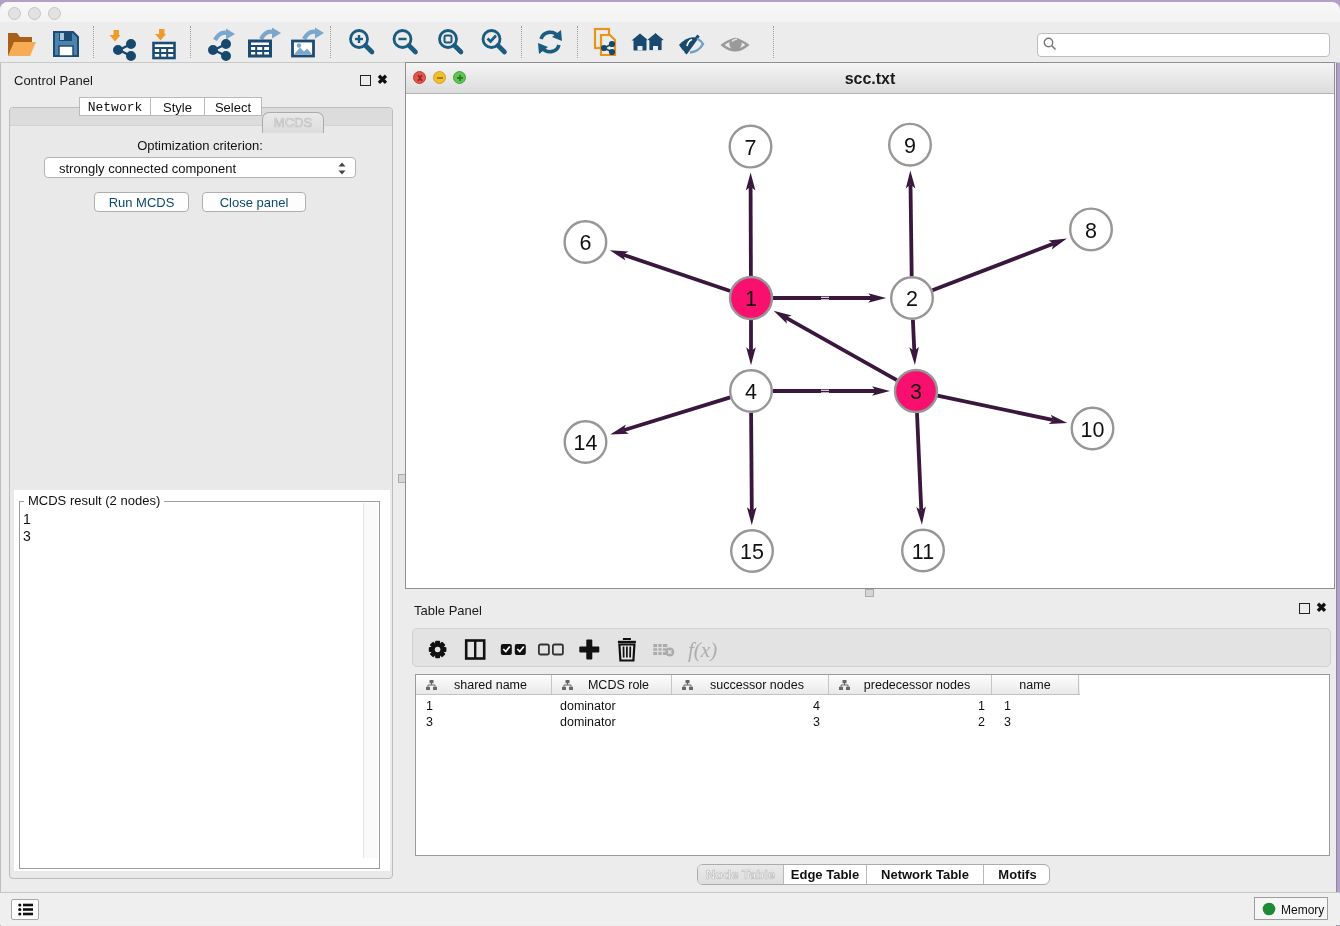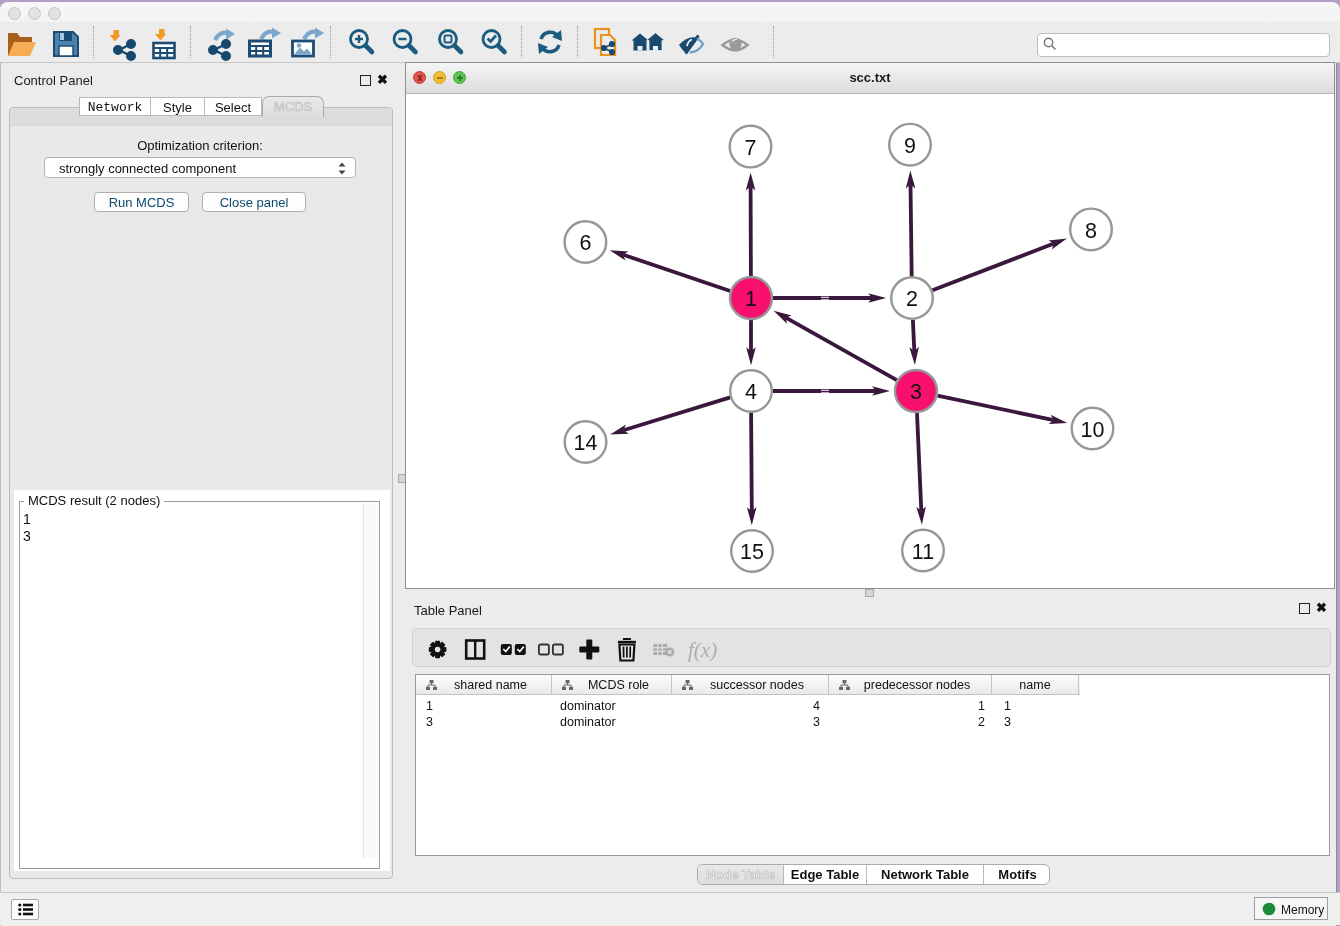--- a/index.html
+++ b/index.html
@@ -11,21 +11,21 @@
 .toolbar{position:absolute;left:0;top:22px;width:100%;height:40px;background:#ECECEC;border-bottom:1px solid #C9C9C9;}
 .sep{position:absolute;top:4px;height:32px;width:0;border-left:1px dotted #9a9a9a;}
 .searchbox{position:absolute;left:1037px;top:11px;width:291px;height:22px;background:#fff;border:1px solid #BDBDBD;border-radius:4px;}
 
 .cp-title{position:absolute;left:14px;top:73px;font-size:13px;color:#1A1A1A;}
 .floatbtn{position:absolute;width:9px;height:9px;border:1.5px solid #222;}
 .closebtn{position:absolute;font-size:13px;font-weight:bold;color:#111;line-height:10px;}
 .tabpane{position:absolute;left:9px;top:107px;width:382px;height:770px;background:#E9E9E9;border:1px solid #BCBCBC;border-radius:4px;}
 .tabpane .band{position:absolute;left:0;top:0;width:100%;height:17px;background:#DCDCDC;border-bottom:1px solid #D4D4D4;border-radius:3px 3px 0 0;}
 .tab{position:absolute;top:97px;height:19px;background:#fff;border:1px solid #B9B9B9;font-size:13px;color:#111;text-align:center;line-height:19px;box-sizing:border-box;}
-.tabsel{position:absolute;top:96px;height:21px;background:linear-gradient(#E9E9E9,#DDDDDD);border:1px solid #ABABAB;border-bottom:none;border-radius:7px 7px 0 0;font-size:13px;color:#F2F2F2;-webkit-text-stroke:0.7px #BDBDBD;text-align:center;line-height:20px;box-sizing:border-box;}
+.tabsel{position:absolute;top:112px;height:21px;background:linear-gradient(#E9E9E9,#DDDDDD);border:1px solid #ABABAB;border-bottom:none;border-radius:7px 7px 0 0;font-size:13px;color:#F2F2F2;-webkit-text-stroke:0.7px #BDBDBD;text-align:center;line-height:20px;box-sizing:border-box;}
 .optlabel{position:absolute;left:0;width:400px;top:138px;text-align:center;font-size:13px;color:#111;}
 .dropdown{position:absolute;left:44px;top:157px;width:312px;height:21px;background:#fff;border:1px solid #B3B3B3;border-radius:4px;box-sizing:border-box;padding-left:24px;}
 .dropdown span{position:absolute;left:14px;top:3px;font-size:13px;color:#111;}
 .btn{position:absolute;height:20px;background:#FDFDFD;border:1px solid #AFAFAF;border-radius:4px;font-size:13px;color:#0c4a6e;text-align:center;line-height:19px;box-sizing:border-box;}
 .mcdsbox{position:absolute;left:14px;top:490px;width:376px;height:381px;background:#fff;}
 .groupbord{position:absolute;left:5px;top:11px;width:359px;height:366px;border:1px solid #9d9d9d;}
 .grouplab{position:absolute;left:10px;top:3px;background:#fff;padding:0 4px;font-size:13px;color:#111;}
 .mcdstext{position:absolute;left:9px;top:21px;font-size:14px;color:#111;line-height:17px;}
 .vscroll{position:absolute;right:12px;top:13px;width:14px;height:355px;background:#FAFAFA;border-left:1px solid #E3E3E3;}
 
@@ -245,21 +245,21 @@
 <div class="sccwin">
   <div class="scctitle">
     <div class="light" style="left:7px;background:#E3564C;border:1px solid #C43E35;"></div>
     <div class="light" style="left:27px;background:#F0BE31;border:1px solid #D4A021;"></div>
     <div class="light" style="left:47px;background:#5FC454;border:1px solid #43A538;"></div>
     <svg style="position:absolute;left:9px;top:10px" width="54" height="10" viewBox="0 0 54 10">
         <path d="M3 2 L7 8 M7 2 L3 8" stroke="#8E2B24" stroke-width="1.6"></path>
         <path d="M22 5 L28 5" stroke="#9E7716" stroke-width="1.8"></path>
         <path d="M42 5 L48 5 M45 2 L45 8" stroke="#2F7A26" stroke-width="1.8"></path>
       </svg>
-    <div style="position:absolute;left:0;right:0;top:7px;text-align:center;font-size:13px;font-weight:bold;color:#1A1A1A;">scc.txt</div>
+    <div style="position:absolute;left:0;right:0;top:7px;text-align:center;font-size:16px;font-weight:bold;color:#1A1A1A;">scc.txt</div>
   </div>
   <div id="graph" style="position:absolute;left:1px;top:31px;width:928px;height:495px;">
   <svg width="928" height="495" viewBox="0 0 928 495" font-family="Liberation Sans, sans-serif">
   <g stroke="#3A173C" stroke-width="3.8">
   <line x1="343.9" y1="182.0" x2="343.6" y2="92.4"></line>
   <line x1="323.2" y1="197.0" x2="216.1" y2="160.7"></line>
   <line x1="366.0" y1="204.0" x2="465.2" y2="204.0"></line>
   <line x1="344.0" y1="226.0" x2="344.0" y2="257.2"></line>
   <line x1="504.7" y1="182.2" x2="503.5" y2="90.5"></line>
   <line x1="525.4" y1="196.2" x2="646.8" y2="149.6"></line>

